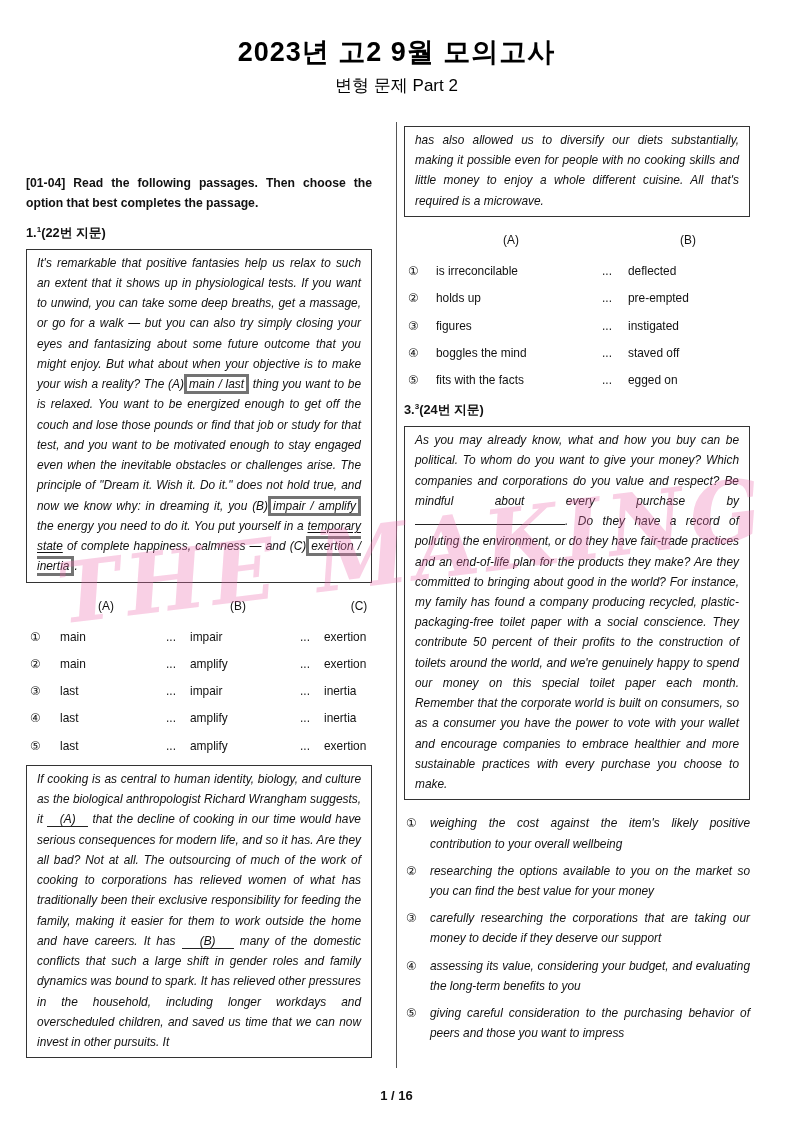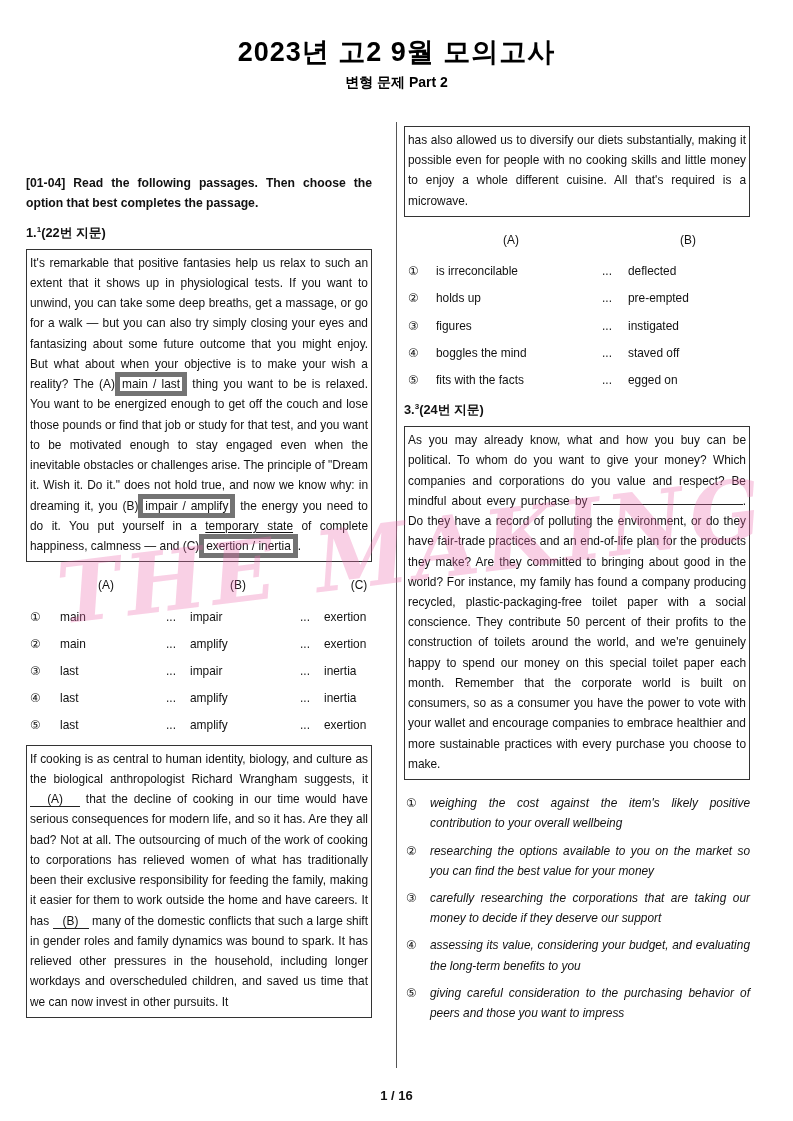--- a/index.html
+++ b/index.html
@@ -4,30 +4,30 @@
 <style>
   * { margin:0; padding:0; box-sizing:border-box; }
   html,body { background:#ffffff; }
   .page {
     position:relative; width:793px; height:1121px; margin:0 auto;
     background:#ffffff; color:#111;
     font-family:"Liberation Sans", sans-serif; overflow:hidden;
   }
   .header { position:absolute; top:34px; left:0; width:100%; text-align:center; }
   .title { font-size:27px; font-weight:800; letter-spacing:1px; color:#000; }
-  .subtitle { font-size:14px; font-weight:700; margin-top:4px; color:#000; }
+  .subtitle { font-size:17px; font-weight:400; margin-top:4px; color:#000; }
   .divider { position:absolute; left:396px; top:122px; width:1px; height:946px; background:#555; }
   .col { position:absolute; top:126px; width:346px; font-size:11.9px; line-height:1.7; text-align:left; }
   .col-left { left:26px;margin-top:48px; }
   .col-right { left:404px; }
   .instructions { font-weight:700; font-size:12.2px; line-height:1.6; text-align:justify; margin-bottom:9px; }
   .q-header { font-weight:700; font-size:12.8px; margin:4px 0 5px; }
   .q-header sup { font-size:8px; }
-  .passage-box { border:1px solid #333; padding:3px 3px 5px; text-align:justify; }
-  .seg-boxed { border:5px solid #737373; padding:0 2px; }
+  .passage-box { border:1px solid #333; padding:3px 10px 5px; text-align:justify;font-style:italic; }
+  .seg-boxed { border:3px solid #737373; padding:0 2px; }
   .seg-underline { text-decoration:underline; text-underline-offset:2px; }
   .seg-blank { border-bottom:1px solid #222; }
   .seg-blank-long { display:inline-block; width:150px; border-bottom:1px solid #222; height:0.85em; }
   .opt-block { margin:13px 0 9px; padding-left:4px; }
   .opt-grid3 { display:grid; grid-template-columns:30px 92px 38px 96px 38px 70px; align-items:baseline; }
   .opt-grid2 { display:grid; grid-template-columns:28px 150px 42px 120px; align-items:baseline; }
   .opt-head { margin-bottom:11px; }
   .opt-head .oh { text-align:center; }
   .opt-row { margin-bottom:7px; }
   .dots { text-align:center; color:#222; }

